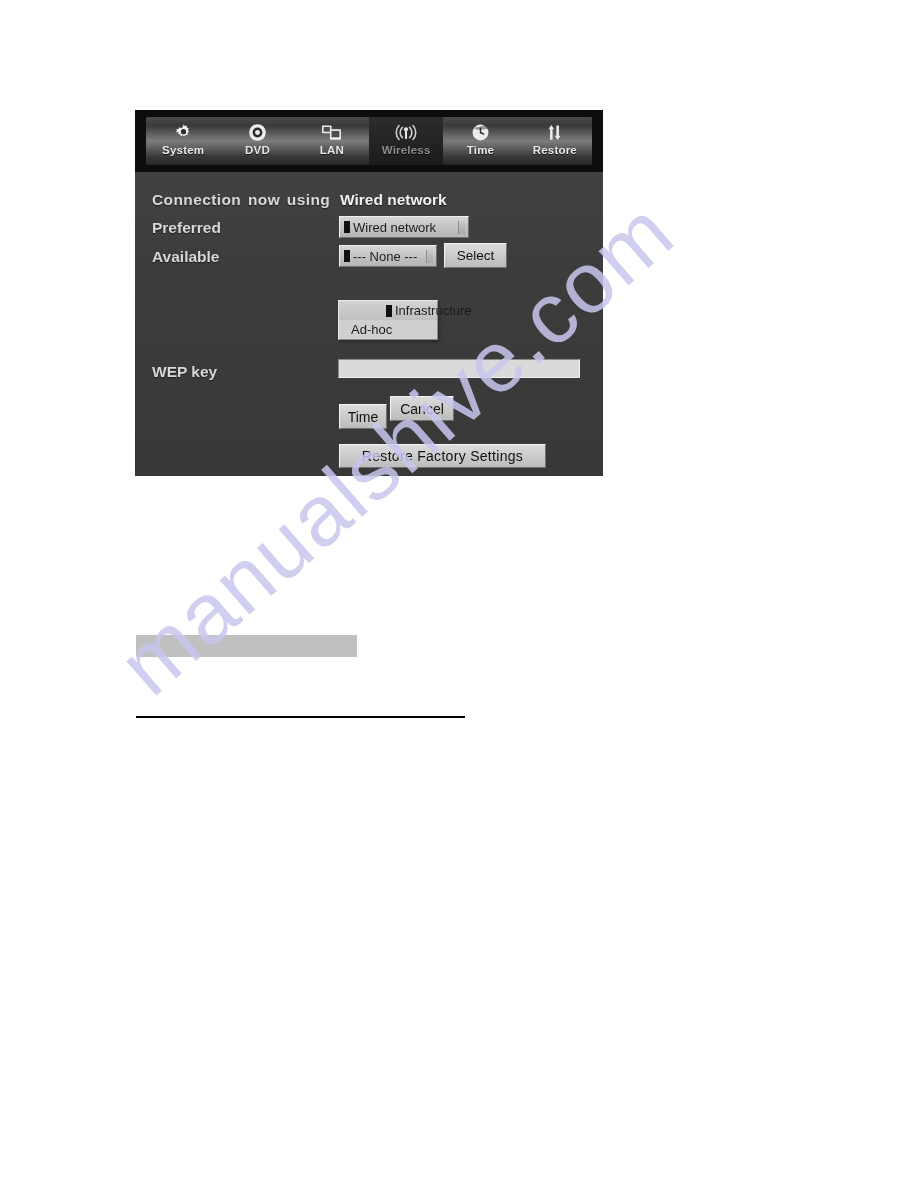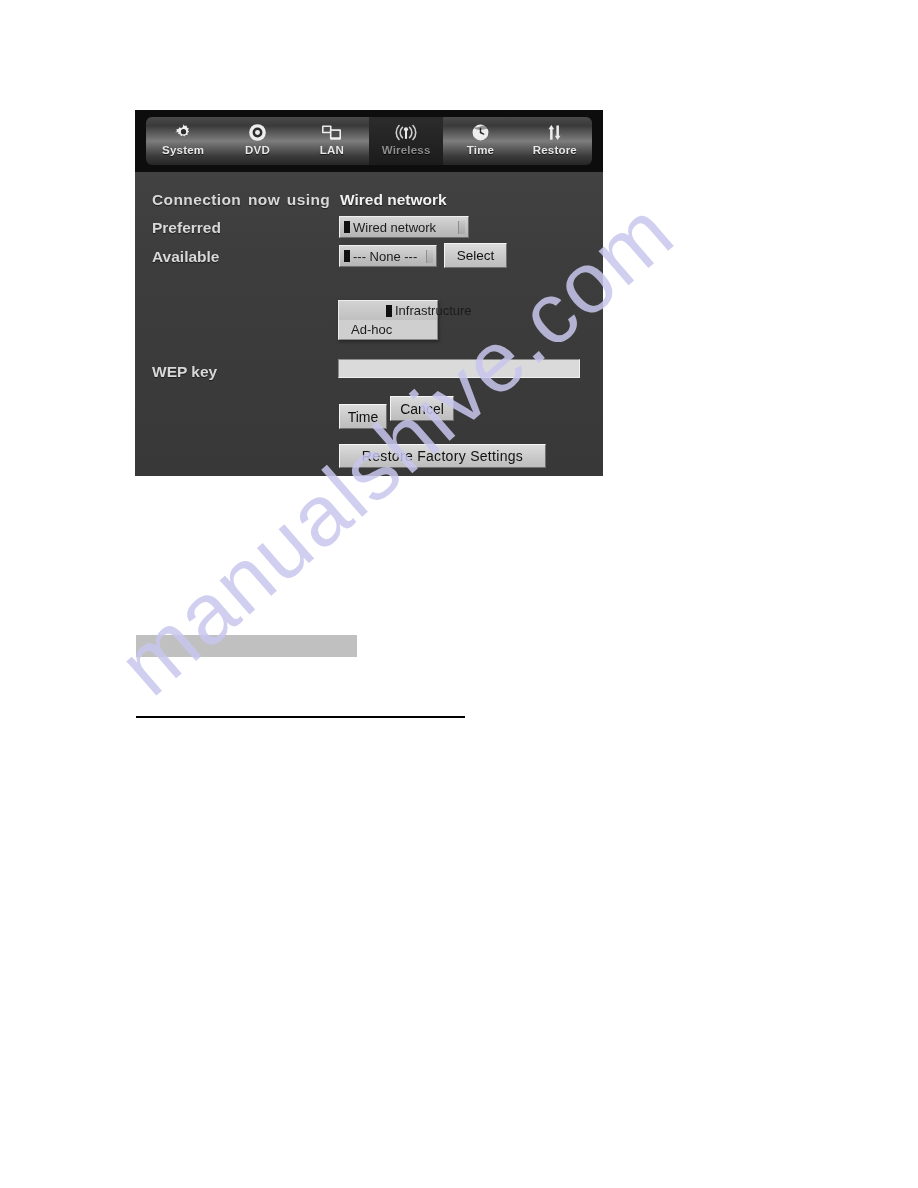--- a/index.html
+++ b/index.html
@@ -67,21 +67,21 @@
   }
   #tab-bar-inner {
     position: absolute;
     left: 11px;
     top: 7px;
     width: 446px;
     height: 48px;
     background: linear-gradient(to bottom,
                  #4a4a4a 0%, #3a3a3a 18%, #7d7d7d 50%,
                  #3a3a3a 82%, #262626 100%);
-    border-radius: 6px;
+    border-radius: 1px;
     display: flex;
     align-items: stretch;
   }
   .tab {
     flex: 1 1 0;
     position: relative;
     display: flex;
     flex-direction: column;
     align-items: center;
     justify-content: flex-start;

